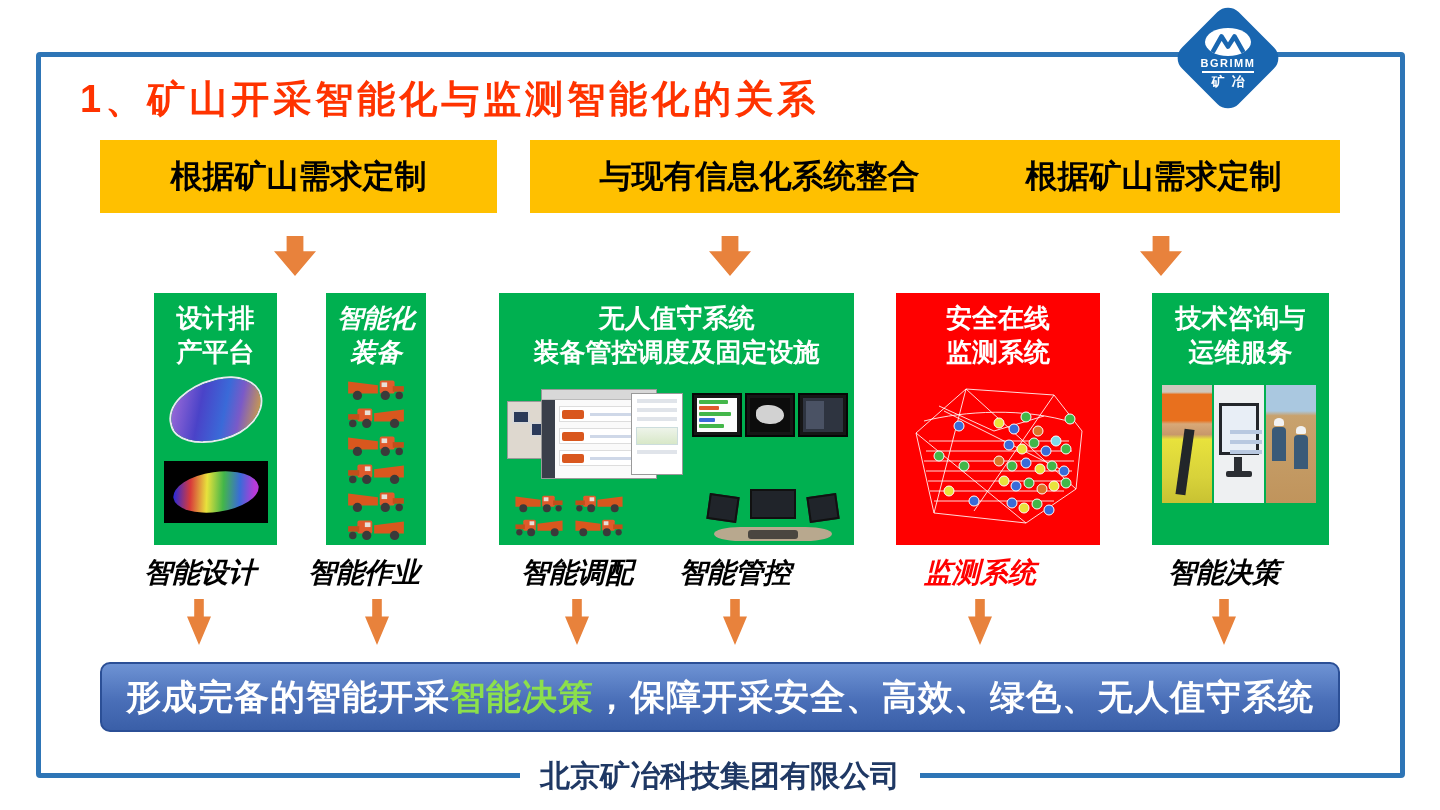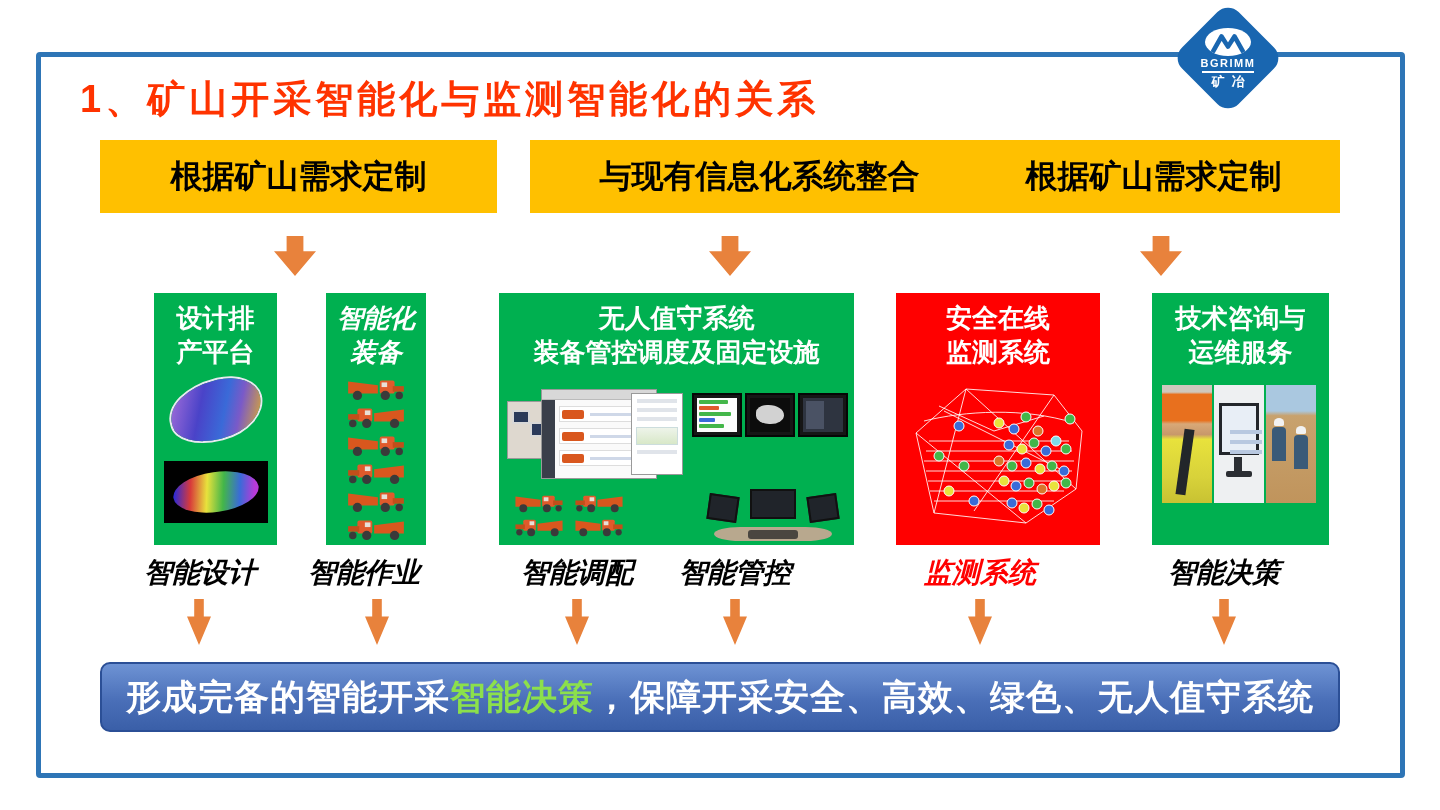--- a/index.html
+++ b/index.html
@@ -384,14 +384,15 @@
   <div class="arrow small b4"></div>
   <div class="arrow small b5"></div>
   <div class="arrow small b6"></div>
 
   <div class="banner">
     <span>形成完备的智能开采</span>
       <span class="hl">智能决策</span>
       <span>，保障开采安全、高效、绿色、无人值守系统</span>
   </div>
 
+  <div class="footer">北京矿冶科技集团有限公司</div>
 
 </div>
 
 </body></html>

